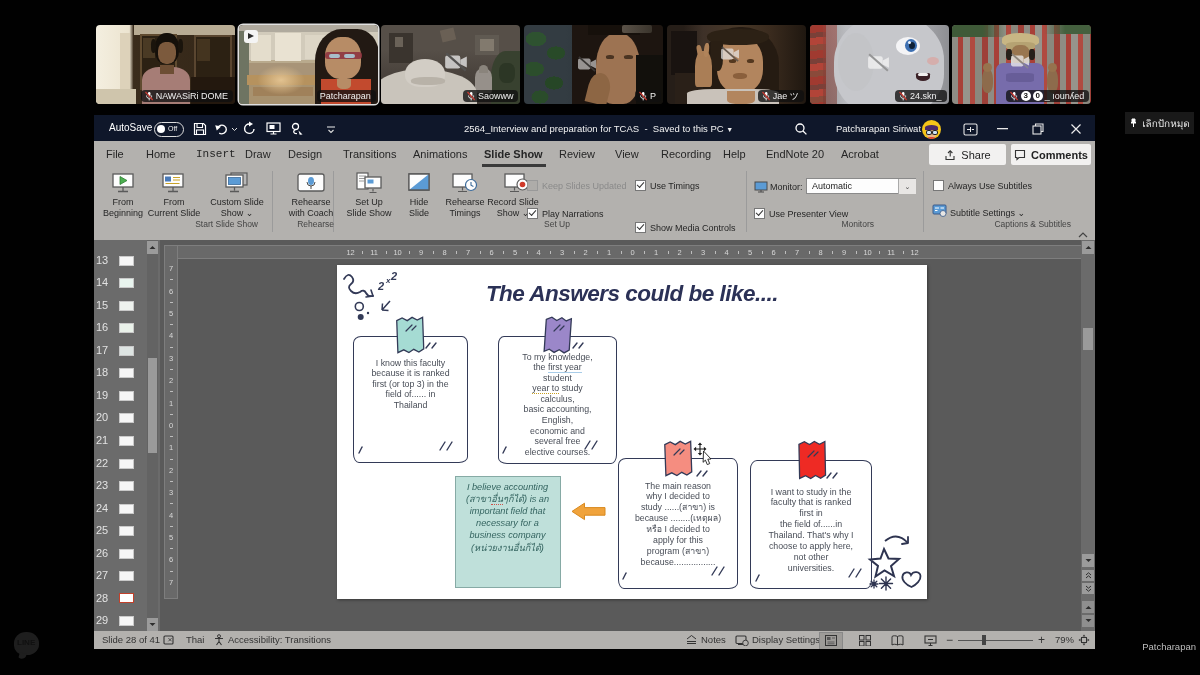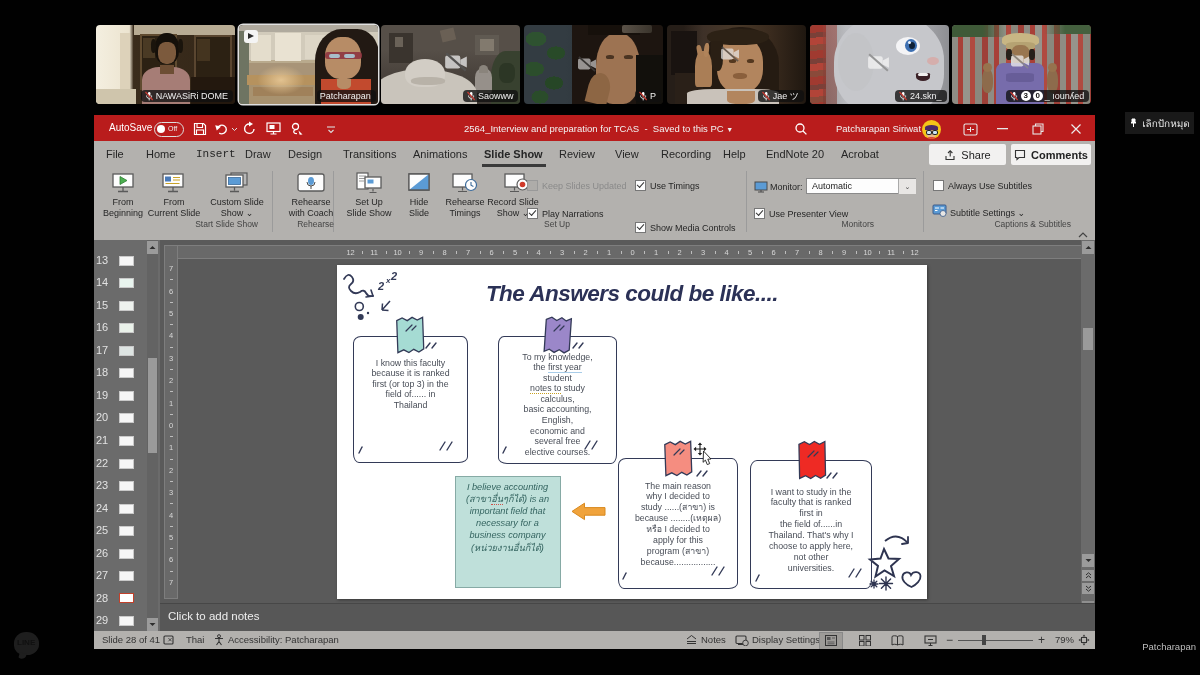--- a/index.html
+++ b/index.html
@@ -5,21 +5,21 @@
 html,body{margin:0;padding:0;background:#000;}
 #stage{position:relative;width:1200px;height:675px;background:#010101;overflow:hidden;font-family:"Liberation Sans",sans-serif;}
 .abs{position:absolute;}
 
 .thumb{position:absolute;top:25px;height:79px;width:139px;border-radius:4px;overflow:hidden;}
 .nlabel{position:absolute;bottom:2px;right:2px;background:rgba(16,16,16,.78);border-radius:4px;color:#f0f0f0;font-size:9px;line-height:12.5px;padding:0 5px 0 3px;display:flex;align-items:center;gap:2px;white-space:nowrap;}
 .micoff{width:10px;height:10px;flex:0 0 auto;}
 .camoff{position:absolute;opacity:.75;}
 
 #ppt{position:absolute;left:94px;top:115px;width:1001px;height:534px;background:#b3b1ae;}
-#titlebar{position:absolute;left:0;top:0;width:1001px;height:40px;background:#b91c1c;color:#fff;}
+#titlebar{position:absolute;left:0;top:0;width:1001px;height:40px;background:#0f172a;color:#fff;}
 #tabrow{position:absolute;left:0;top:26px;width:1001px;height:26px;background:#b3b1ae;color:#252525;}
 .tab{position:absolute;top:0;height:26px;line-height:27px;font-size:11px;color:#262626;}
 #ribbon{position:absolute;left:0;top:52px;width:1001px;height:73px;background:#b3b1ae;border-bottom:1px solid #919191;}
 .glabel{position:absolute;top:52px;font-size:8.5px;color:#444;text-align:right;}
 .gdiv{position:absolute;top:53px;width:1px;height:62px;background:#9b9b9b;}
 .btxt{position:absolute;font-size:9px;color:#262626;text-align:center;line-height:10.5px;}
 .cbrow{position:absolute;font-size:9px;color:#262626;display:flex;align-items:center;gap:4px;}
 .cb{width:9px;height:9px;background:#fdfdfd;border:1px solid #777;display:inline-block;position:relative;}
 .cb.ck::after{content:"";position:absolute;left:1px;top:1px;width:6px;height:3px;border-left:1.5px solid #333;border-bottom:1.5px solid #333;transform:rotate(-48deg);}
 .cb.gray{background:#aeaca9;border-color:#999;}
@@ -545,21 +545,21 @@
           <span class="rnum" style="left:0;top:331.8px;width:12px;text-align:center;">7</span>
         </div>
       <div id="slide">
         <div style="position:absolute;left:0;right:0;top:16px;text-align:center;font-size:22.5px;font-weight:bold;font-style:italic;color:#2b3156;letter-spacing:-0.5px;">The Answers could be like....</div>
         <div class="notebox" style="left:16px;top:71.5px;width:114.5px;height:126.5px;border-radius:8px 6px 9px 6px/7px 8px 6px 9px;box-sizing:border-box;"></div>
         <div class="notebox" style="left:161px;top:71.5px;width:119px;height:128px;border-radius:6px 8px 6px 9px/8px 6px 9px 6px;box-sizing:border-box;"></div>
         <div class="notebox" style="left:281px;top:193.5px;width:120px;height:131px;border-radius:8px 6px 9px 6px/7px 9px 6px 9px;box-sizing:border-box;"></div>
         <div class="notebox" style="left:413px;top:195.5px;width:122px;height:129px;border-radius:7px 9px 6px 9px/9px 7px 9px 6px;box-sizing:border-box;"></div>
         <div id="mintbox" style="left:117.5px;top:211.5px;width:106.5px;height:112px;box-sizing:border-box;"></div>
         <div class="ntext" style="left:22px;top:93px;width:103px;">I know this faculty<br>because it is ranked<br>first (or top 3) in the<br>field of...... in<br>Thailand</div>
-        <div class="ntext" style="left:166px;top:87px;width:109px;">To my knowledge,<br>the <span style="border-bottom:1.5px solid #a8cce8;">first year</span><br>student<br><span style="border-bottom:1.5px dotted #c8a020;">notes to</span> study<br>calculus,<br>basic accounting,<br>English,<br>economic and<br>several free<br>elective courses.</div>
+        <div class="ntext" style="left:166px;top:87px;width:109px;">To my knowledge,<br>the <span style="border-bottom:1.5px solid #a8cce8;">first year</span><br>student<br><span style="border-bottom:1.5px dotted #c8a020;">year to</span> study<br>calculus,<br>basic accounting,<br>English,<br>economic and<br>several free<br>elective courses.</div>
         <div class="ntext" style="left:287px;top:216px;width:108px;line-height:10.9px;">The main reason<br>why I decided to<br>study ......(สาขา) is<br>because ........(เหตุผล)<br>หรือ I decided to<br>apply for this<br>program (สาขา)<br>because.................</div>
         <div class="ntext" style="left:419px;top:222px;width:110px;line-height:10.9px;">I want to study in the<br>faculty that is ranked<br>first in<br>the field of......in<br>Thailand. That's why I<br>choose to apply here,<br>not other<br>universities.</div>
         <div class="ntext" style="left:122px;top:216px;width:97px;line-height:12.2px;font-size:9.2px;font-style:italic;color:#346460;">I believe accounting<br>(สาขา<span style="border-bottom:1px dotted #d05048;">อื่น</span>ๆก็ได้) is an<br>important field that<br>necessary for a<br>business company<br>(หน่วยงานอื่นก็ได้)</div>
         <svg width="590" height="334" viewBox="0 0 590 334" style="position:absolute;left:0;top:0;" fill="none">
 
           <g stroke="#333a57" stroke-width="1.3">
             <path d="M60.5 55 L66 52.5 L71 55.5 L76 52.5 L81 55.5 L86.5 53 L86 84.5 L81 87.5 L76 84.5 L71 87.5 L66 84.5 L60 87 Z" fill="#a5dbd3" transform="rotate(-3 73 70)"></path>
             <path d="M208.5 55 L214 52.5 L219 55.5 L224 52.5 L228.5 55.5 L233.5 53 L233 84.5 L228 87.5 L223 84.5 L218 87.5 L213 84.5 L208 87 Z" fill="#9b87c9" transform="rotate(3 220 70)"></path>
             <path d="M328.5 179 L334 176.5 L339 179.5 L344 176.5 L349 179.5 L354.5 177 L354 207.5 L349 210.5 L344 207.5 L339 210.5 L334 207.5 L328 210 Z" fill="#f58d80" transform="rotate(-3 341 193)"></path>
             <path d="M462.5 179 L468 176.5 L473 179.5 L478 176.5 L483 179.5 L488.5 177 L488 210.5 L483 213.5 L478 210.5 L473 213.5 L468 210.5 L462 213 Z" fill="#ee2a24" transform="rotate(-2 475 195)"></path>
@@ -642,35 +642,32 @@
           </svg>
         <div class="abs" style="left:1px;top:361px;width:12px;height:12px;background:#8f8f8f;"></div>
         <svg class="abs" style="left:4px;top:365px;" width="7" height="5" viewBox="0 0 7 5">
             <path d="M0.5 4 L3.5 1 L6.5 4z" fill="#2e2e2e"></path>
           </svg>
         <div class="abs" style="left:1px;top:375px;width:12px;height:12px;background:#8f8f8f;"></div>
         <svg class="abs" style="left:4px;top:378px;" width="7" height="5" viewBox="0 0 7 5">
             <path d="M0.5 1 L3.5 4 L6.5 1z" fill="#2e2e2e"></path>
           </svg>
       </div>
-      <div id="notes">
-          <span style="position:absolute;left:8px;top:6px;">Click to add notes</span>
-        </div>
       <div id="statusbar">
         <span class="sbit" style="left:8px;">Slide 28 of 41</span>
         <svg class="abs" style="left:69px;top:4px;" width="13" height="11" viewBox="0 0 13 11">
             <rect x="1" y="1" width="9" height="8" rx="1" fill="none" stroke="#333" stroke-width="1.1"></rect>
             <path d="M8 7 l4 4 m0 -4 l-4 4" stroke="#333" stroke-width="1" transform="translate(-1,-2.5) scale(.8)"></path>
           </svg>
         <span class="sbit" style="left:92px;">Thai</span>
         <svg class="abs" style="left:119px;top:3px;" width="12" height="12" viewBox="0 0 12 12">
             <circle cx="6" cy="2.2" r="1.5" fill="none" stroke="#333"></circle>
             <path d="M2 4.5 h8 M6 4.5 v3 M6 7.5 L3.5 11 M6 7.5 L8.5 11" fill="none" stroke="#333" stroke-width="1.1"></path>
           </svg>
-        <span class="sbit" style="left:134px;">Accessibility: Patcharapan</span>
+        <span class="sbit" style="left:134px;">Accessibility: Transitions</span>
         <svg class="abs" style="left:591px;top:3px;" width="13" height="12" viewBox="0 0 13 12">
             <path d="M2 5 L6.5 1.5 L11 5" fill="none" stroke="#333" stroke-width="1"></path>
             <path d="M2 7.5h9M2 9.5h9" stroke="#333" stroke-width="1"></path>
           </svg>
         <span class="sbit" style="left:607px;">Notes</span>
         <svg class="abs" style="left:641px;top:3.5px;" width="14" height="11" viewBox="0 0 14 11">
             <rect x="1" y="1" width="10" height="7.5" rx="1" fill="none" stroke="#333" stroke-width="1.1"></rect>
             <path d="M3 9.5 h6" stroke="#333"></path>
             <circle cx="10.5" cy="8" r="2.8" fill="#b3b1ae" stroke="#333" stroke-width=".9"></circle>
           </svg>

